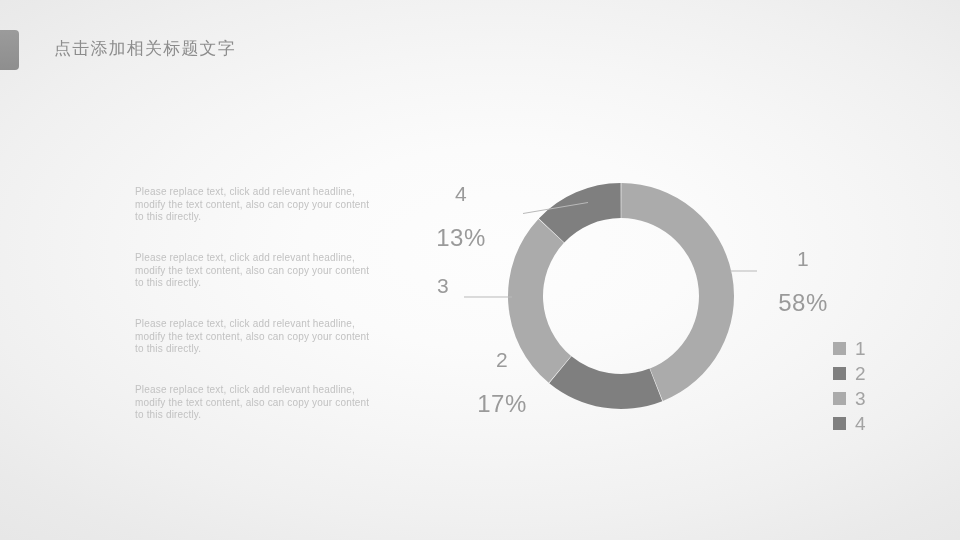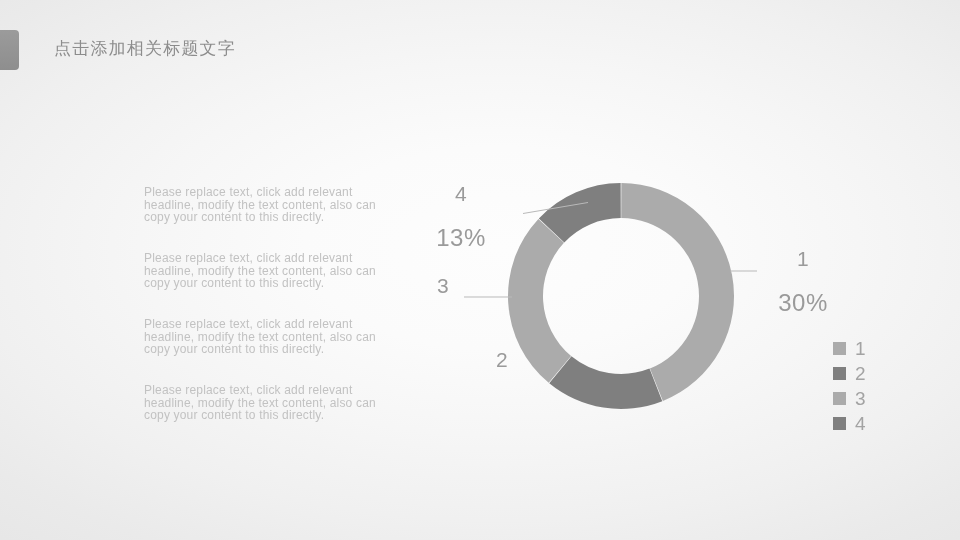--- a/index.html
+++ b/index.html
@@ -46,23 +46,23 @@
     font-size: 17px;
     letter-spacing: 1.2px;
     color: #8c8c8c;
     white-space: nowrap;
     margin-left: 18px;
   }
 
   
   .para-block {
     position: absolute;
-    left: 144px;
+    left: 135px;
     width: 243px;
-    font-size: 12px;
+    font-size: 10px;
     line-height: 12.6px;
     color: #c2c2c2;
     letter-spacing: 0.18px;
   }
   .para-0 { top: 186px; }
   .para-1 { top: 252px; }
   .para-2 { top: 318px; }
   .para-3 { top: 384px; }
 
   
@@ -158,24 +158,25 @@
 
   <div class="callout" id="callout-4">
     <span class="cl-name">4</span>
     <span class="cl-pct">13%</span>
   </div>
   <div class="callout" id="callout-3">
     <span class="cl-name">3</span>
   </div>
   <div class="callout" id="callout-2">
     <span class="cl-name">2</span>
+    <span class="cl-pct">17%</span>
   </div>
   <div class="callout" id="callout-1">
     <span class="cl-name">1</span>
-    <span class="cl-pct">30%</span>
+    <span class="cl-pct">58%</span>
   </div>
 
   <div id="legend">
     <div class="legend-item">
       <span class="legend-swatch" style="background: rgb(171, 171, 171);"></span>
       <span class="legend-label">1</span>
     </div>
     <div class="legend-item">
       <span class="legend-swatch" style="background: rgb(127, 127, 127);"></span>
       <span class="legend-label">2</span>

